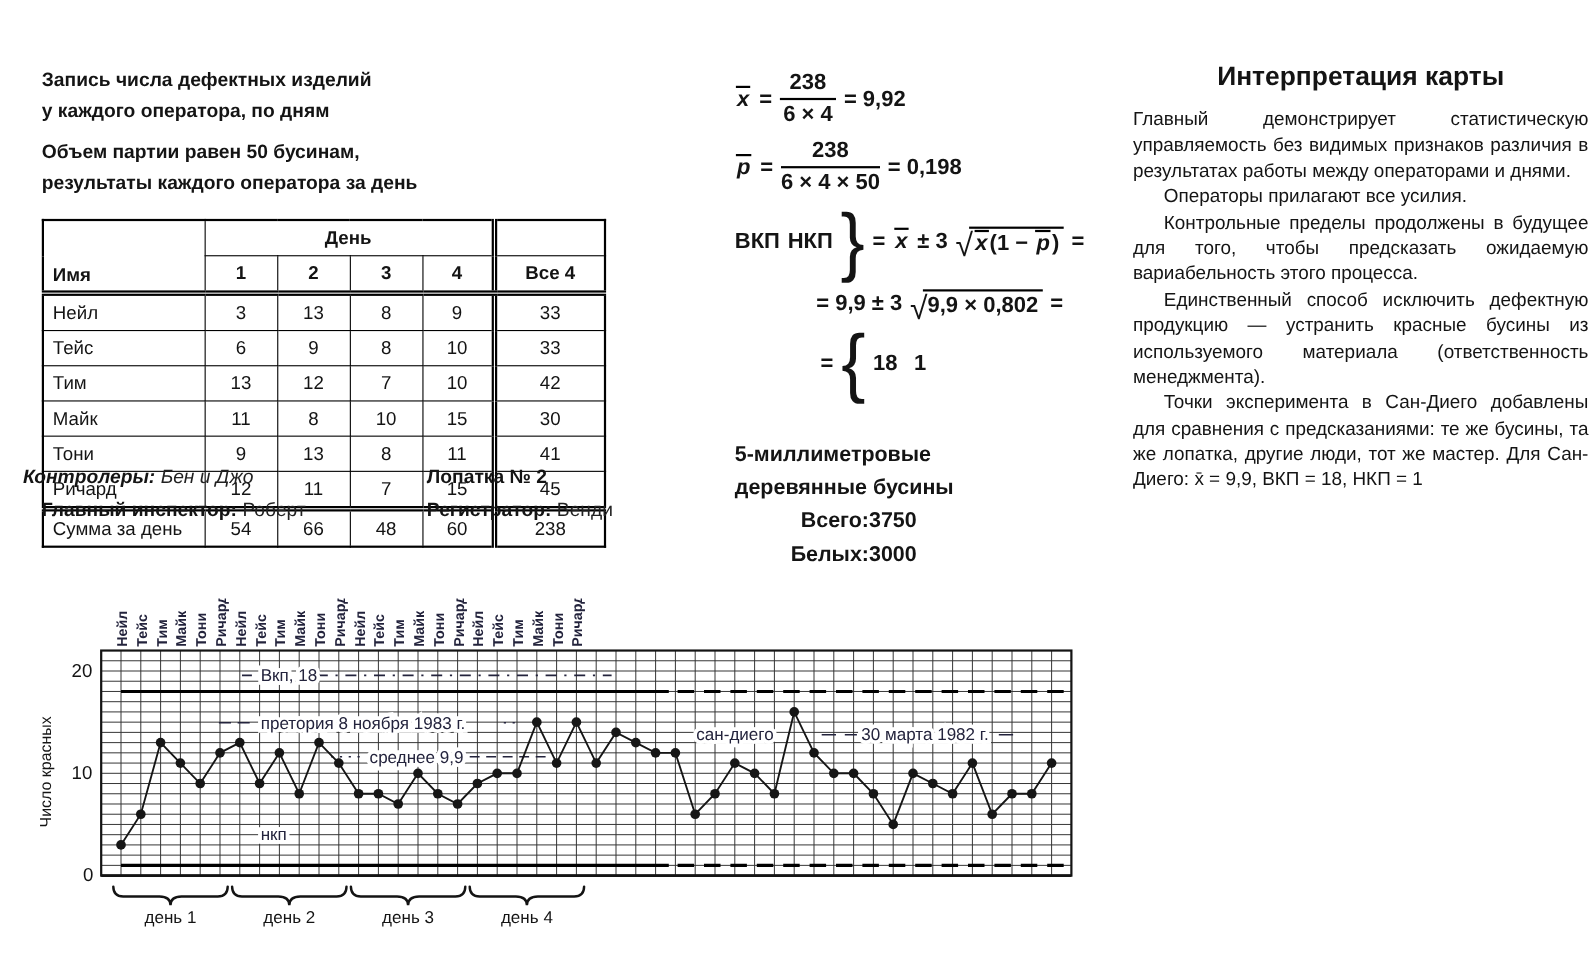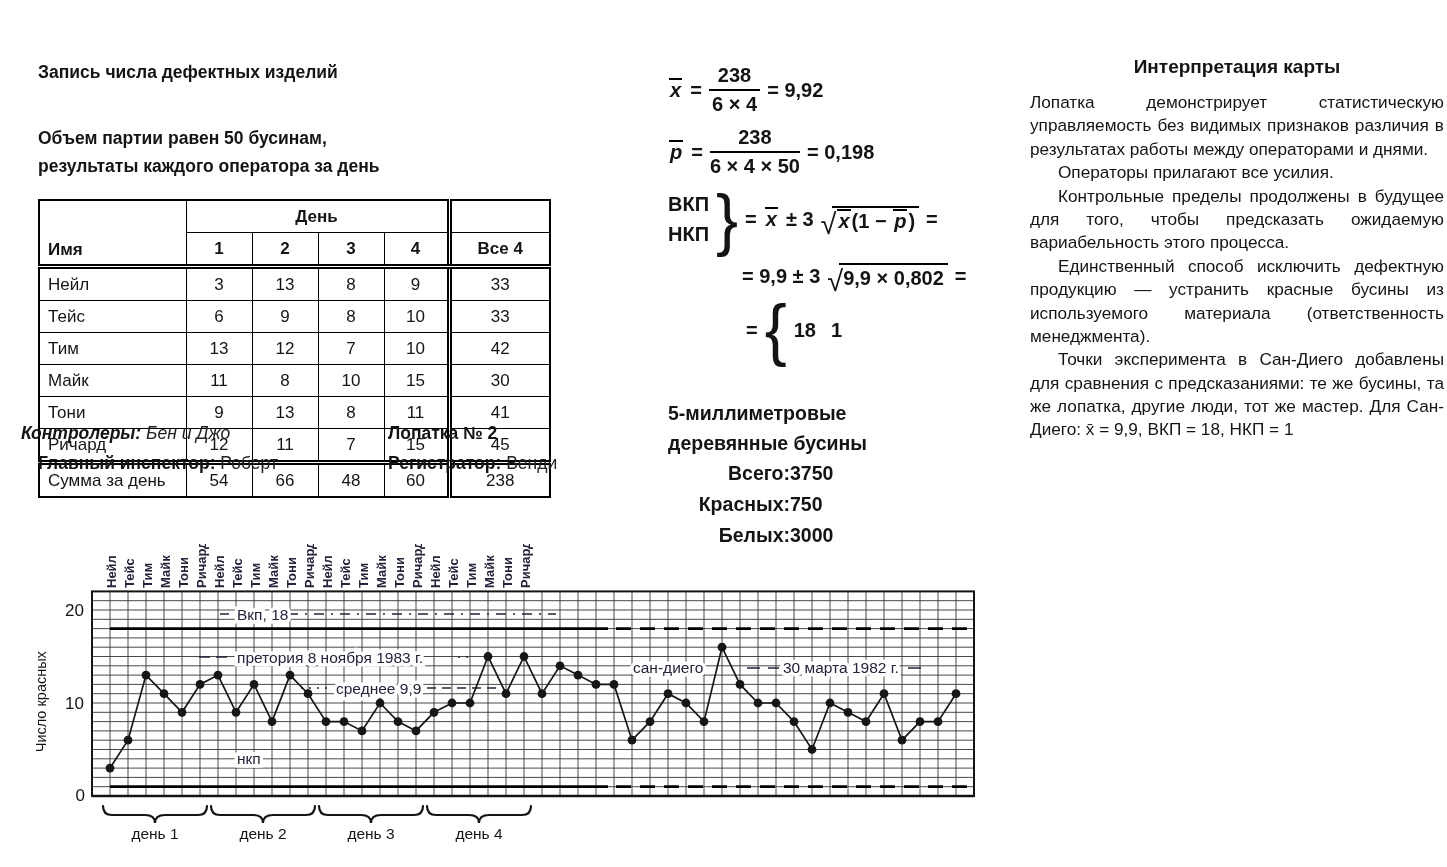--- a/index.html
+++ b/index.html
@@ -30,44 +30,45 @@
 
   
   #formulas{width:360px;font-weight:700;font-size:20px;}
   .f-row{display:flex;align-items:center;gap:7px;}
   .it{font-style:italic;}
   .ov{position:relative;display:inline-block;padding:0 2px;}
   .ov::after{content:"";position:absolute;left:1px;right:1px;top:-1px;border-top:2.3px solid #000;}
   .frac{display:inline-block;text-align:center;vertical-align:middle;}
   .frac .num{display:block;padding:0 9px 2px;border-bottom:2.3px solid #000;}
   .frac .den{display:block;padding-top:2px;}
-  .stack{display:inline-flex;flex-direction:column;gap:7px;align-items:flex-start;}
+  .stack{display:inline-flex;flex-direction:row;gap:7px;align-items:flex-start;}
   .bigbrace{font-size:66px;font-weight:400;line-height:0.9;transform:scaleY(1.05);display:inline-block;}
   .sqrt{display:inline-flex;align-items:stretch;}
   .radsign{font-size:1.45em;line-height:0.8;font-weight:400;margin-right:-4px;align-self:flex-end;transform:translateY(3px);}
   .radicand{border-top:2.3px solid #000;padding:2px 4px 0;}
   .stack2{display:inline-flex;flex-direction:row;gap:9px;}
   .stack2 span:last-child{padding-left:6px;}
 
   
   #beads{font-weight:700;font-size:19.5px;line-height:30px;}
   .bead-row{line-height:31px;}
   .bead-row .bl{display:inline-block;width:122px;text-align:right;}
 
   
   #interp{width:414px;font-size:17.2px;}
-  #interp h2{font-size:19px;font-weight:600;text-align:center;margin:0 0 13px 0;}
+  #interp h2{font-size:24px;font-weight:600;text-align:center;margin:0 0 13px 0;}
   #interp p{margin:0;text-align:justify;line-height:1.36;text-indent:28px;}
   #interp p:first-of-type{text-indent:0;}
 </style>
 </head>
 <body>
 
 <div class="abs lead" style="left:38px;top:58px;">
   <div>Запись числа дефектных изделий</div>
+  <div>у каждого оператора, по дням</div>
 </div>
 
 <div class="abs lead" style="left:38px;top:124px;">
   <div>Объем партии равен 50 бусинам,</div>
   <div>результаты каждого оператора за день</div>
 </div>
 
 <table id="data-table" class="abs" style="left:38px;top:199px;width:511px;">
   <colgroup>
     <col style="width:147px">
@@ -222,29 +223,28 @@
       <span>1</span>
     </span>
   </div>
 </div>
 
 <div id="beads" class="abs" style="left:668px;top:398px;">
   <div>5-миллиметровые</div>
   <div>деревянные бусины</div>
   <div id="beads-rows">
       <div class="bead-row"><span class="bl">Всего:</span><span class="bv">3750</span></div>
-      <div class="bead-row"><span class="bl">Красных:</span><span class="bv">750</span></div>
       <div class="bead-row"><span class="bl">Белых:</span><span class="bv">3000</span></div>
     </div>
 </div>
 
 <div id="interp" class="abs" style="left:1030px;top:56px;">
   <h2>Интерпретация карты</h2>
   <div id="interp-body">
-      <p>Лопатка демонстрирует статистическую управляемость без видимых признаков различия в результатах работы между операторами и днями.</p>
+      <p>Главный демонстрирует статистическую управляемость без видимых признаков различия в результатах работы между операторами и днями.</p>
       <p>Операторы прилагают все усилия.</p>
       <p>Контрольные пределы продолжены в будущее для того, чтобы предсказать ожидаемую вариабельность этого процесса.</p>
       <p>Единственный способ исключить дефектную продукцию — устранить красные бусины из используемого материала (ответственность менеджмента).</p>
       <p>Точки эксперимента в Сан-Диего добавлены для сравнения с предсказаниями: те же бусины, та же лопатка, другие люди, тот же мастер. Для Сан-Диего: x̄ = 9,9, ВКП = 18, НКП = 1</p>
     </div>
 </div>
 
 <div class="abs" style="left:0;top:543px;width:1010px;height:324px;">
   <svg id="chart-svg" width="1010" height="324" viewBox="0 0 1010 324">
       <g stroke="#343434" stroke-width="0.9">

